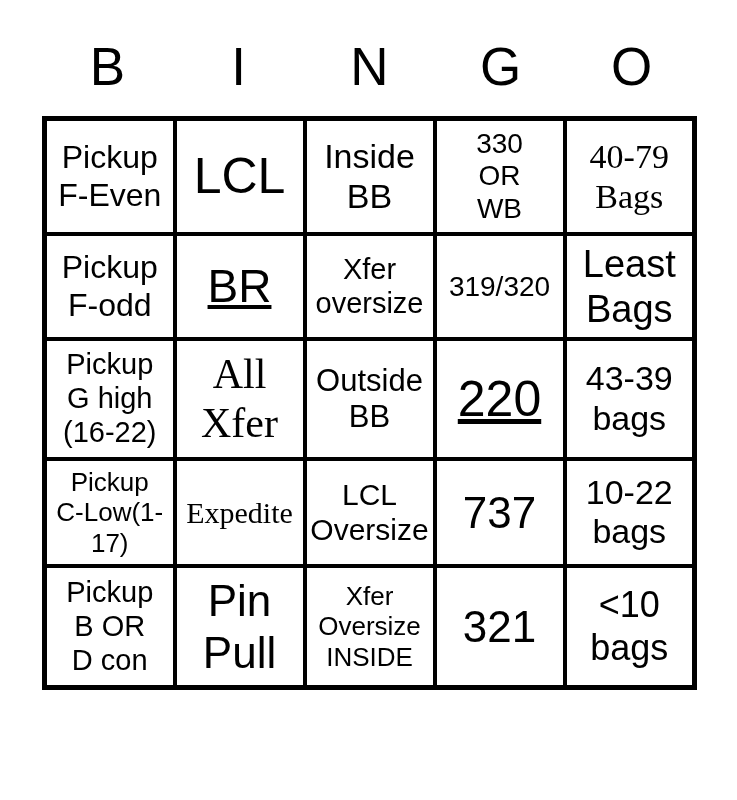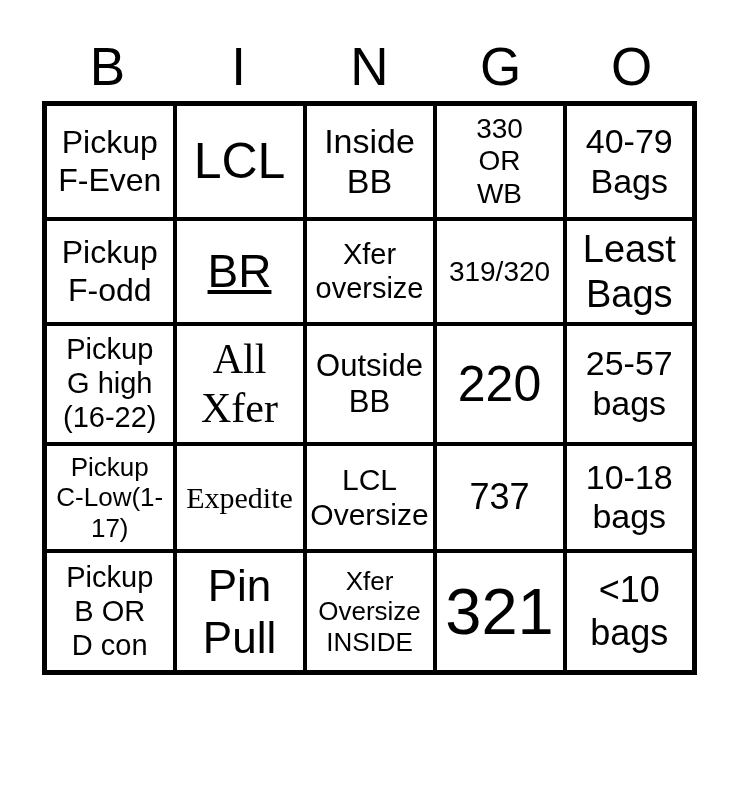--- a/index.html
+++ b/index.html
@@ -29,21 +29,21 @@
   .bingo-header .letter {
     flex: 1;
     text-align: center;
     font-size: 53px;
     line-height: 62px;
     font-weight: 400;
   }
   table.bingo-grid {
     position: absolute;
     left: 42px;
-    top: 101px;
+    top: 116px;
     width: 655px;
     height: 574px;
     border-collapse: collapse;
     table-layout: fixed;
     border: 5px solid var(--grid-color, #000000);
     background: var(--bg-color, #ffffff);
   }
   table.bingo-grid td {
     border: 4px solid var(--grid-color, #000000);
     text-align: center;
@@ -82,21 +82,21 @@
           </td>
           <td style="font-size: 34px;">
             <div class="line">Inside</div>
             <div class="line">BB</div>
           </td>
           <td style="font-size: 28px;">
             <div class="line">330</div>
             <div class="line">OR</div>
             <div class="line">WB</div>
           </td>
-          <td style="font-size: 34px;">
+          <td style="font-size: 34px; font-family: Liberation Serif, serif;">
             <div class="line">40-79</div>
             <div class="line">Bags</div>
           </td>
         </tr>
         <tr>
           <td style="font-size: 32px;">
             <div class="line">Pickup</div>
             <div class="line">F-odd</div>
           </td>
           <td style="font-size: 46px; text-decoration: underline;">
@@ -121,65 +121,65 @@
             <div class="line">(16-22)</div>
           </td>
           <td style="font-size: 42px; font-family: Liberation Serif, serif;">
             <div class="line">All</div>
             <div class="line">Xfer</div>
           </td>
           <td style="font-size: 31px;">
             <div class="line">Outside</div>
             <div class="line">BB</div>
           </td>
-          <td style="font-size: 50px;">
+          <td style="font-size: 50px; text-decoration: underline;">
             <div class="line">220</div>
           </td>
           <td style="font-size: 34px;">
-            <div class="line">25-57</div>
+            <div class="line">43-39</div>
             <div class="line">bags</div>
           </td>
         </tr>
         <tr>
           <td style="font-size: 26px;">
             <div class="line">Pickup</div>
             <div class="line">C-Low(1-</div>
             <div class="line">17)</div>
           </td>
           <td style="font-size: 30px; font-family: Liberation Serif, serif;">
             <div class="line">Expedite</div>
           </td>
           <td style="font-size: 30px;">
             <div class="line">LCL</div>
             <div class="line">Oversize</div>
           </td>
-          <td style="font-size: 36px;">
+          <td style="font-size: 44px;">
             <div class="line">737</div>
           </td>
           <td style="font-size: 34px;">
-            <div class="line">10-18</div>
+            <div class="line">10-22</div>
             <div class="line">bags</div>
           </td>
         </tr>
         <tr>
           <td style="font-size: 29px;">
             <div class="line">Pickup</div>
             <div class="line">B OR</div>
             <div class="line">D con</div>
           </td>
           <td style="font-size: 44px;">
             <div class="line">Pin</div>
             <div class="line">Pull</div>
           </td>
           <td style="font-size: 26px;">
             <div class="line">Xfer</div>
             <div class="line">Oversize</div>
             <div class="line">INSIDE</div>
           </td>
-          <td style="font-size: 65px;">
+          <td style="font-size: 44px;">
             <div class="line">321</div>
           </td>
           <td style="font-size: 36px;">
             <div class="line">&lt;10</div>
             <div class="line">bags</div>
           </td>
         </tr>
       </tbody>
   </table>
 

